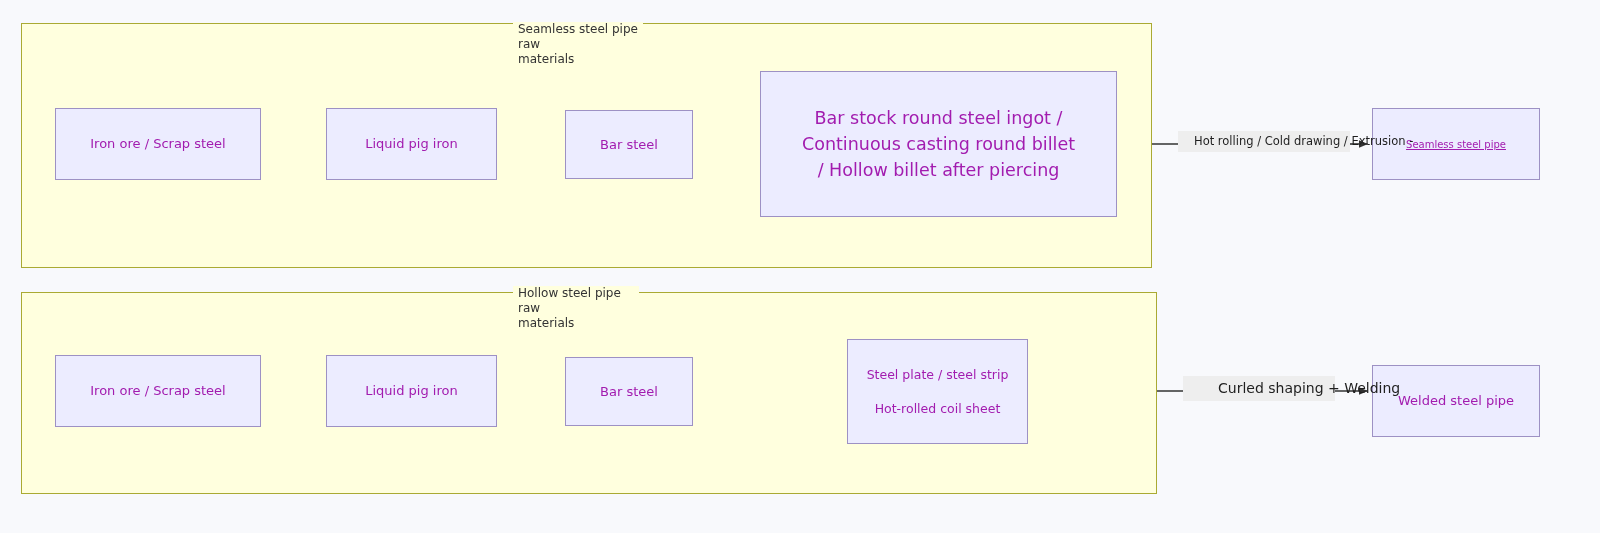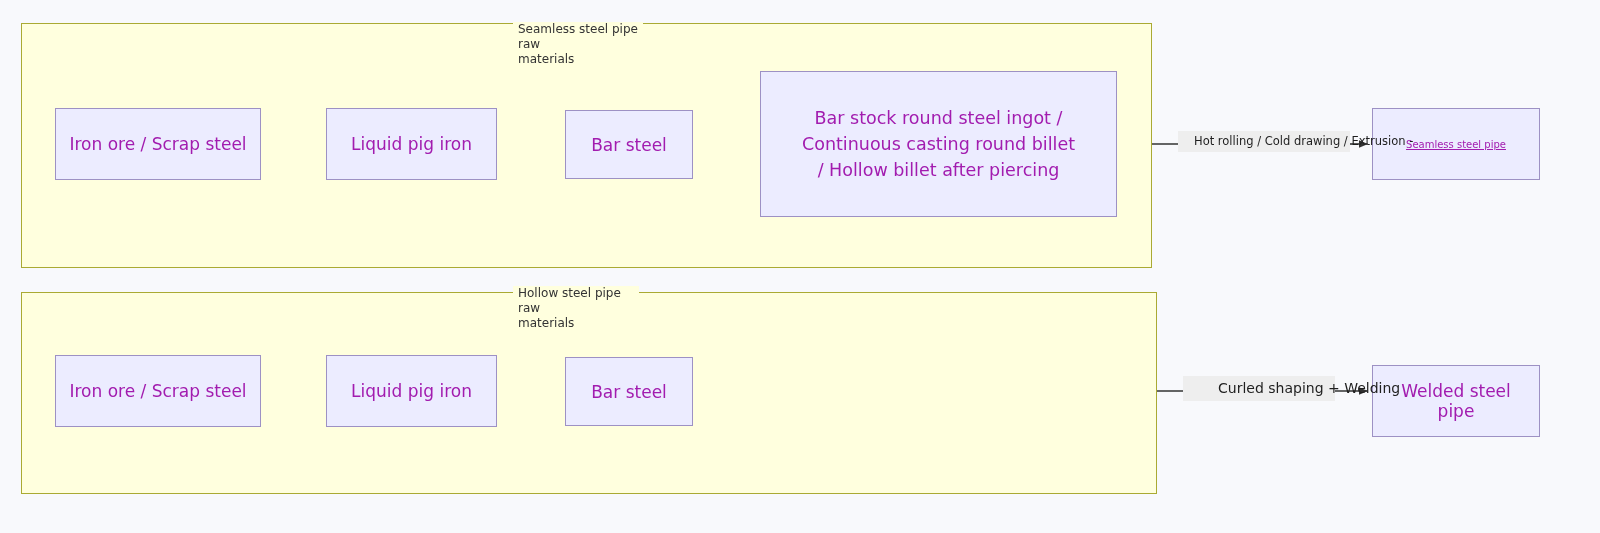--- a/index.html
+++ b/index.html
@@ -40,21 +40,21 @@
     background: #ececff;
     border: 1.4px solid #9d91c4;
     box-sizing: border-box;
     display: flex;
     align-items: center;
     justify-content: center;
     text-align: center;
     color: #a21caf;
     white-space: pre-line;
   }
-  .node.n-md   { font-size: 17px;   line-height: 20px; }
+  .node.n-md   { font-size: 13px;   line-height: 20px; }
   .node.n-lg   { font-size: 17.5px; line-height: 26px; }
   .node.n-sm   { font-size: 10px; line-height: 17px; text-decoration: underline; }
   .node.n-two  { font-size: 12.5px; line-height: 17px; }
   .node-text { display: block; padding: 0 10px; }
 
   
   .edge {
     position: absolute;
     left: 0; top: 0;
     width: 1600px; height: 533px;
@@ -143,20 +143,25 @@
   </div>
 
   <div class="node n-md" style="left:326px; top:355px; width:171px; height:72px;">
     <span class="node-text">Liquid pig iron</span>
   </div>
 
   <div class="node n-md" style="left:565px; top:357px; width:128px; height:69px;">
     <span class="node-text">Bar steel</span>
   </div>
 
+  <div class="node n-two" style="left:847px; top:339px; width:181px; height:105px;">
+    <span class="node-text">Steel plate / steel strip
+
+Hot-rolled coil sheet</span>
+  </div>
 
   <div class="node n-md" style="left:1372px; top:355px; width:168px; height:72px;margin-top:10px;">
     <span class="node-text">Welded steel pipe</span>
   </div>
 
   <div class="edge-label el-md" style="left:1183px; top:376px; width:152px;padding-left:35px;">Curled shaping + Welding</div>
 
 </div>
 
 </body></html>

